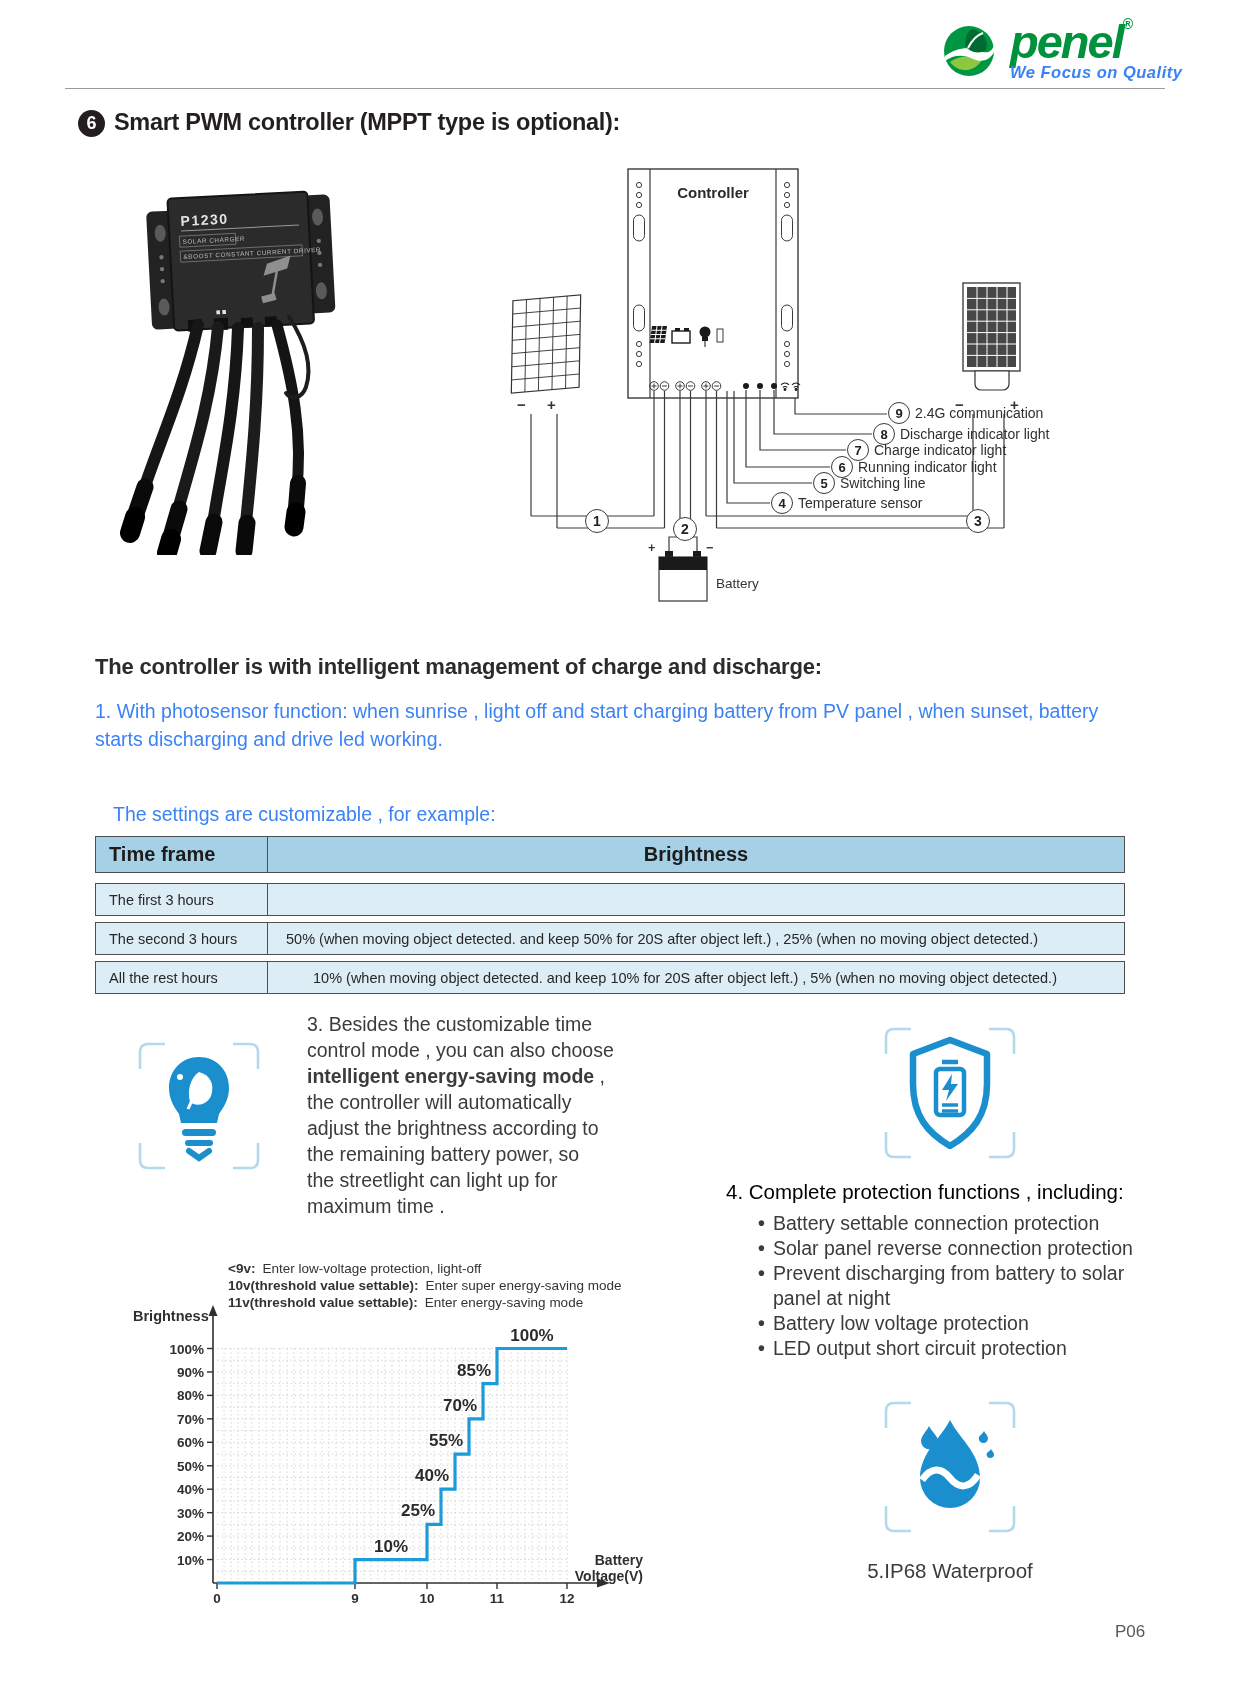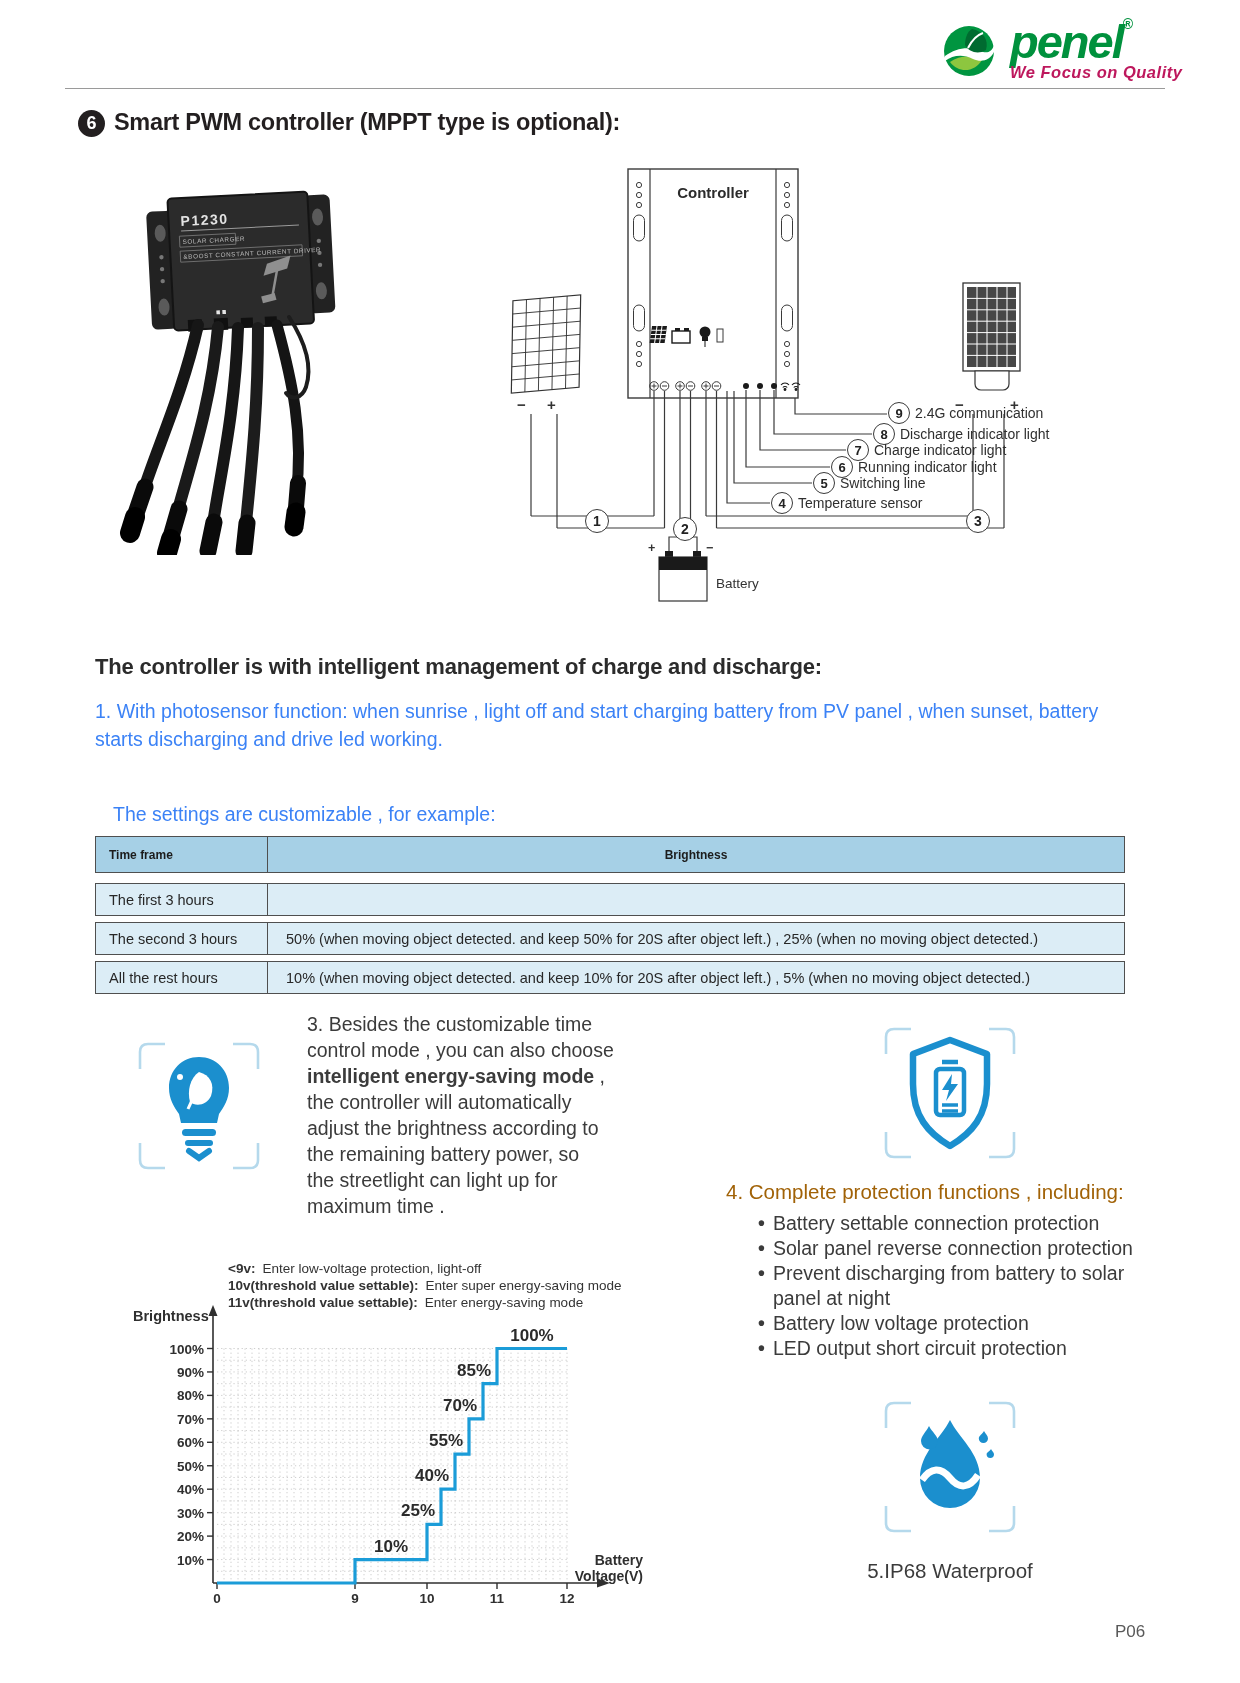--- a/index.html
+++ b/index.html
@@ -3,48 +3,48 @@
 <meta charset="utf-8">
 <style>
   html,body{margin:0;padding:0;background:#fff;}
   .page{position:relative;width:1240px;height:1683px;background:#fff;overflow:hidden;
         font-family:"Liberation Sans",sans-serif;color:#3b3b3b;}
   .abs{position:absolute;}
   
   .logo{position:absolute;left:942px;top:22px;display:flex;align-items:flex-start;}
   .brand{font-size:47px;font-weight:bold;font-style:italic;color:#00913d;letter-spacing:-2px;line-height:40px;}
   .reg{font-size:14px;color:#00913d;font-weight:bold;vertical-align:top;position:relative;top:-6px;}
-  .tagline{font-size:16.5px;font-weight:bold;font-style:italic;color:#be185d;margin-top:1px;letter-spacing:0.5px;}
+  .tagline{font-size:16.5px;font-weight:bold;font-style:italic;color:#3b82f6;margin-top:1px;letter-spacing:0.5px;}
   .rule{position:absolute;left:65px;top:88px;width:1100px;height:1px;background:#9a9a9a;}
   
   .badge{position:absolute;left:78px;top:110px;width:27px;height:27px;border-radius:50%;background:#231f20;
          color:#fff;font-weight:bold;font-size:18px;display:flex;align-items:center;justify-content:center;}
   .h1{position:absolute;left:114px;top:109px;font-size:23.5px;font-weight:bold;color:#231f20;letter-spacing:-0.3px;}
   
   .callout{position:absolute;display:flex;align-items:center;gap:5px;z-index:4;}
   .co-num{width:22px;height:22px;border:1.4px solid #3a3a3a;border-radius:50%;background:#fff;
           display:flex;align-items:center;justify-content:center;font-size:13px;font-weight:bold;color:#222;box-sizing:border-box;}
   .co-label{font-size:14px;color:#2f2f2f;white-space:nowrap;}
   .marker{position:absolute;width:24px;height:24px;border:1.4px solid #3a3a3a;border-radius:50%;background:#fff;
           display:flex;align-items:center;justify-content:center;font-size:14px;font-weight:bold;color:#222;z-index:4;box-sizing:border-box;}
   
   .intro{position:absolute;left:95px;top:654px;font-size:22px;font-weight:bold;color:#2b2b2b;letter-spacing:-0.2px;}
   .para{position:absolute;font-size:19.5px;line-height:28px;color:#3b82f6;}
   
   .band{position:absolute;left:95px;width:1030px;display:flex;background:#dcedf6;border:1px solid #4f4f4f;box-sizing:border-box;}
   .band .c1{width:172px;border-right:1px solid #4f4f4f;display:flex;align-items:center;padding-left:13px;box-sizing:border-box;}
   .band .c2{flex:1;display:flex;align-items:center;padding-left:18px;}
-  .band.head{background:#a6d0e6;font-weight:bold;font-size:12px;color:#1c1c1c;}
+  .band.head{background:#a6d0e6;font-weight:bold;font-size:20px;color:#1c1c1c;}
   .band.head .c2{justify-content:center;padding-left:0;}
   .rowt{font-size:14.5px;color:#272727;}
   
   .i3line{position:absolute;left:307px;font-size:19.5px;color:#3b3b3b;white-space:nowrap;}
   .i3bold{font-weight:bold;}
   
-  .i4title{position:absolute;left:726px;top:1180px;font-size:20.5px;color:#a16207;white-space:nowrap;}
+  .i4title{position:absolute;left:726px;top:1180px;font-size:20.5px;color:#000000;white-space:nowrap;}
   .brow{position:absolute;left:758px;font-size:19.5px;color:#3b3b3b;display:flex;white-space:nowrap;}
   .bmark{width:15px;font-weight:bold;}
   
   .note{position:absolute;left:228px;font-size:13.5px;color:#333;white-space:nowrap;}
   .note .np{font-weight:bold;margin-right:7px;}
   .ylab{position:absolute;left:133px;top:1308px;font-size:14.5px;font-weight:bold;color:#2f2f2f;}
   .xlab{position:absolute;left:525px;top:1552px;width:118px;text-align:right;font-size:14px;font-weight:bold;color:#2f2f2f;}
   .tick{font:bold 13.5px "Liberation Sans",sans-serif;fill:#2f2f2f;}
   .steplabel{font:bold 17px "Liberation Sans",sans-serif;fill:#2b2b2b;}
   .ip68{position:absolute;left:850px;top:1559px;width:200px;text-align:center;font-size:20.5px;color:#3b3b3b;}
@@ -320,21 +320,21 @@
     <div class="c1">Time frame</div>
     <div class="c2">Brightness</div>
   </div>
   <div class="band" style="top:883px;height:33px;">
     <div class="c1 rowt">The first 3 hours</div>
   </div>
   <div class="band" style="top:922px;height:33px;">
     <div class="c1 rowt">The second 3 hours</div>
     <div class="c2 rowt">50% (when moving object detected.   and keep 50% for 20S after object left.) , 25% (when no moving object detected.)</div>
   </div>
-  <div class="band" style="top:961px;height:33px;">
+  <div class="band" style="top:961px;height:33px;gap:27px;">
     <div class="c1 rowt">All the rest hours</div>
     <div class="c2 rowt">10% (when moving object detected.   and keep 10% for 20S after object left.) , 5% (when no moving object detected.)</div>
   </div>
 
   <svg class="abs" style="left:137px;top:1041px;" width="124" height="130" viewBox="0 0 124 130">
     <g stroke="#b5d9ec" stroke-width="2.6" fill="none">
       <path d="M3,28 V11 Q3,3 11,3 H28"></path>
         <path d="M96,3 H113 Q121,3 121,11 V28"></path>
       <path d="M3,102 V119 Q3,127 11,127 H28"></path>
         <path d="M121,102 V119 Q121,127 113,127 H96"></path>

